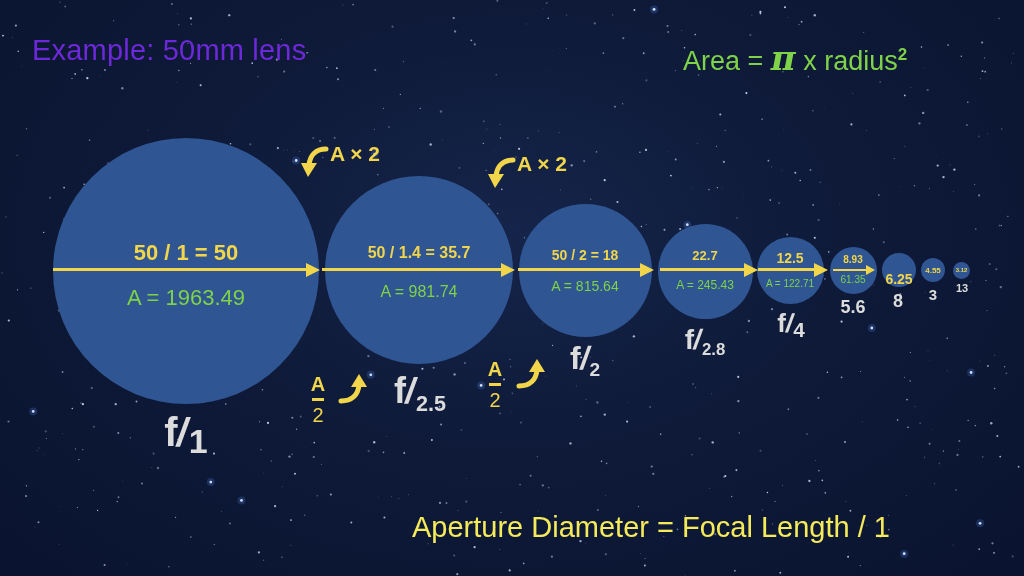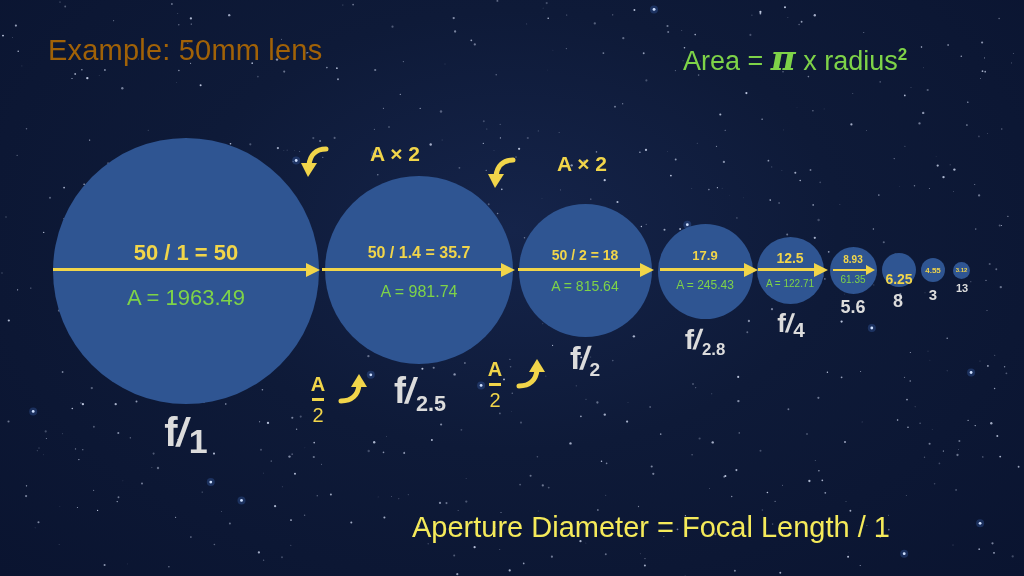--- a/index.html
+++ b/index.html
@@ -4,21 +4,21 @@
 <style>
   html, body { margin: 0; padding: 0; }
   body {
     width: 1024px; height: 576px; overflow: hidden; position: relative;
     background: radial-gradient(ellipse at 50% 40%, #15244a 0%, #0e1a38 45%, #0a1430 100%);
     font-family: "Liberation Sans", sans-serif;
   }
   #stars { position: absolute; inset: 0; }
   .abs { position: absolute; }
   .title {
-    left: 48px; top: 34px; font-size: 29px; color: #a16207; letter-spacing: 0.2px;
+    left: 32px; top: 34px; font-size: 29px; color: #6d28d9; letter-spacing: 0.2px;
   }
   .formula {
     left: 683px; top: 38px; font-size: 27px; color: #7ed348;
   }
   .formula .pi { font-family: "DejaVu Serif", serif; font-style: italic; font-size: 34px; font-weight: bold; }
   .formula sup { font-size: 17px; font-weight: bold; }
   .bottom {
     left: 412px; top: 511px; font-size: 29px; color: #f5ea5a;
   }
   .circle {
@@ -34,21 +34,21 @@
     position: absolute; width: 0; height: 0;
     border-top: 7px solid transparent; border-bottom: 7px solid transparent;
     border-left: 14px solid #f1d54a;
   }
   .flabel {
     position: absolute; color: #dcdcdc; font-weight: bold; white-space: nowrap;
     transform: translateX(-50%);
   }
   .flabel .slash { display: inline-block; transform: skewX(-10deg); }
   .flabel .sub { font-size: 0.6em; vertical-align: -0.35em; }
-  .ax2 { position: absolute; color: #f1d54a; font-weight: bold; font-size: 21px; white-space: nowrap; margin-left: 40px; }
+  .ax2 { position: absolute; color: #f1d54a; font-weight: bold; font-size: 21px; white-space: nowrap; }
   .half { position: absolute; color: #f1d54a; font-weight: bold; text-align: center; width: 20px; }
   .half .num { display: block; font-size: 20px; line-height: 22px; }
   .half .bar { display: block; width: 12px; height: 3px; background: #f1d54a; margin: 3px auto 3px; }
   .half .den { display: block; font-size: 20px; line-height: 22px; font-weight: normal; }
   svg.curl { position: absolute; overflow: visible; }
 </style>
 </head>
 <body>
 
 <svg id="stars" width="1024" height="576">
@@ -784,21 +784,21 @@
 
 <div class="ctext yel" style="left:186px; top:240px; font-size:22px;">50 / 1 = 50</div>
 <div class="ctext grn" style="left:186px; top:285px; font-size:22px;">A = 1963.49</div>
 
 <div class="ctext yel" style="left:419px; top:244px; font-size:16px;">50 / 1.4 = 35.7</div>
 <div class="ctext grn" style="left:419px; top:283px; font-size:16px;">A = 981.74</div>
 
 <div class="ctext yel" style="left:585px; top:247px; font-size:14px;">50 / 2 = 18</div>
 <div class="ctext grn" style="left:585px; top:278px; font-size:14px;">A = 815.64</div>
 
-<div class="ctext yel" style="left:705px; top:248px; font-size:13px;">17.9</div>
+<div class="ctext yel" style="left:705px; top:248px; font-size:13px;">22.7</div>
 <div class="ctext grn" style="left:705px; top:278px; font-size:12px;">A = 245.43</div>
 
 <div class="ctext yel" style="left:790px; top:250px; font-size:14px;">12.5</div>
 <div class="ctext grn" style="left:790px; top:278px; font-size:10px;">A = 122.71</div>
 
 <div class="ctext yel" style="left:853px; top:254px; font-size:10px;">8.93</div>
 <div class="ctext grn" style="left:853px; top:274px; font-size:10px;">61.35</div>
 
 <div class="ctext yel" style="left:899px; top:271px; font-size:14px;">6.25</div>
 <div class="ctext yel" style="left:933px; top:266px; font-size:8px;text-align:right;">4.55</div>

